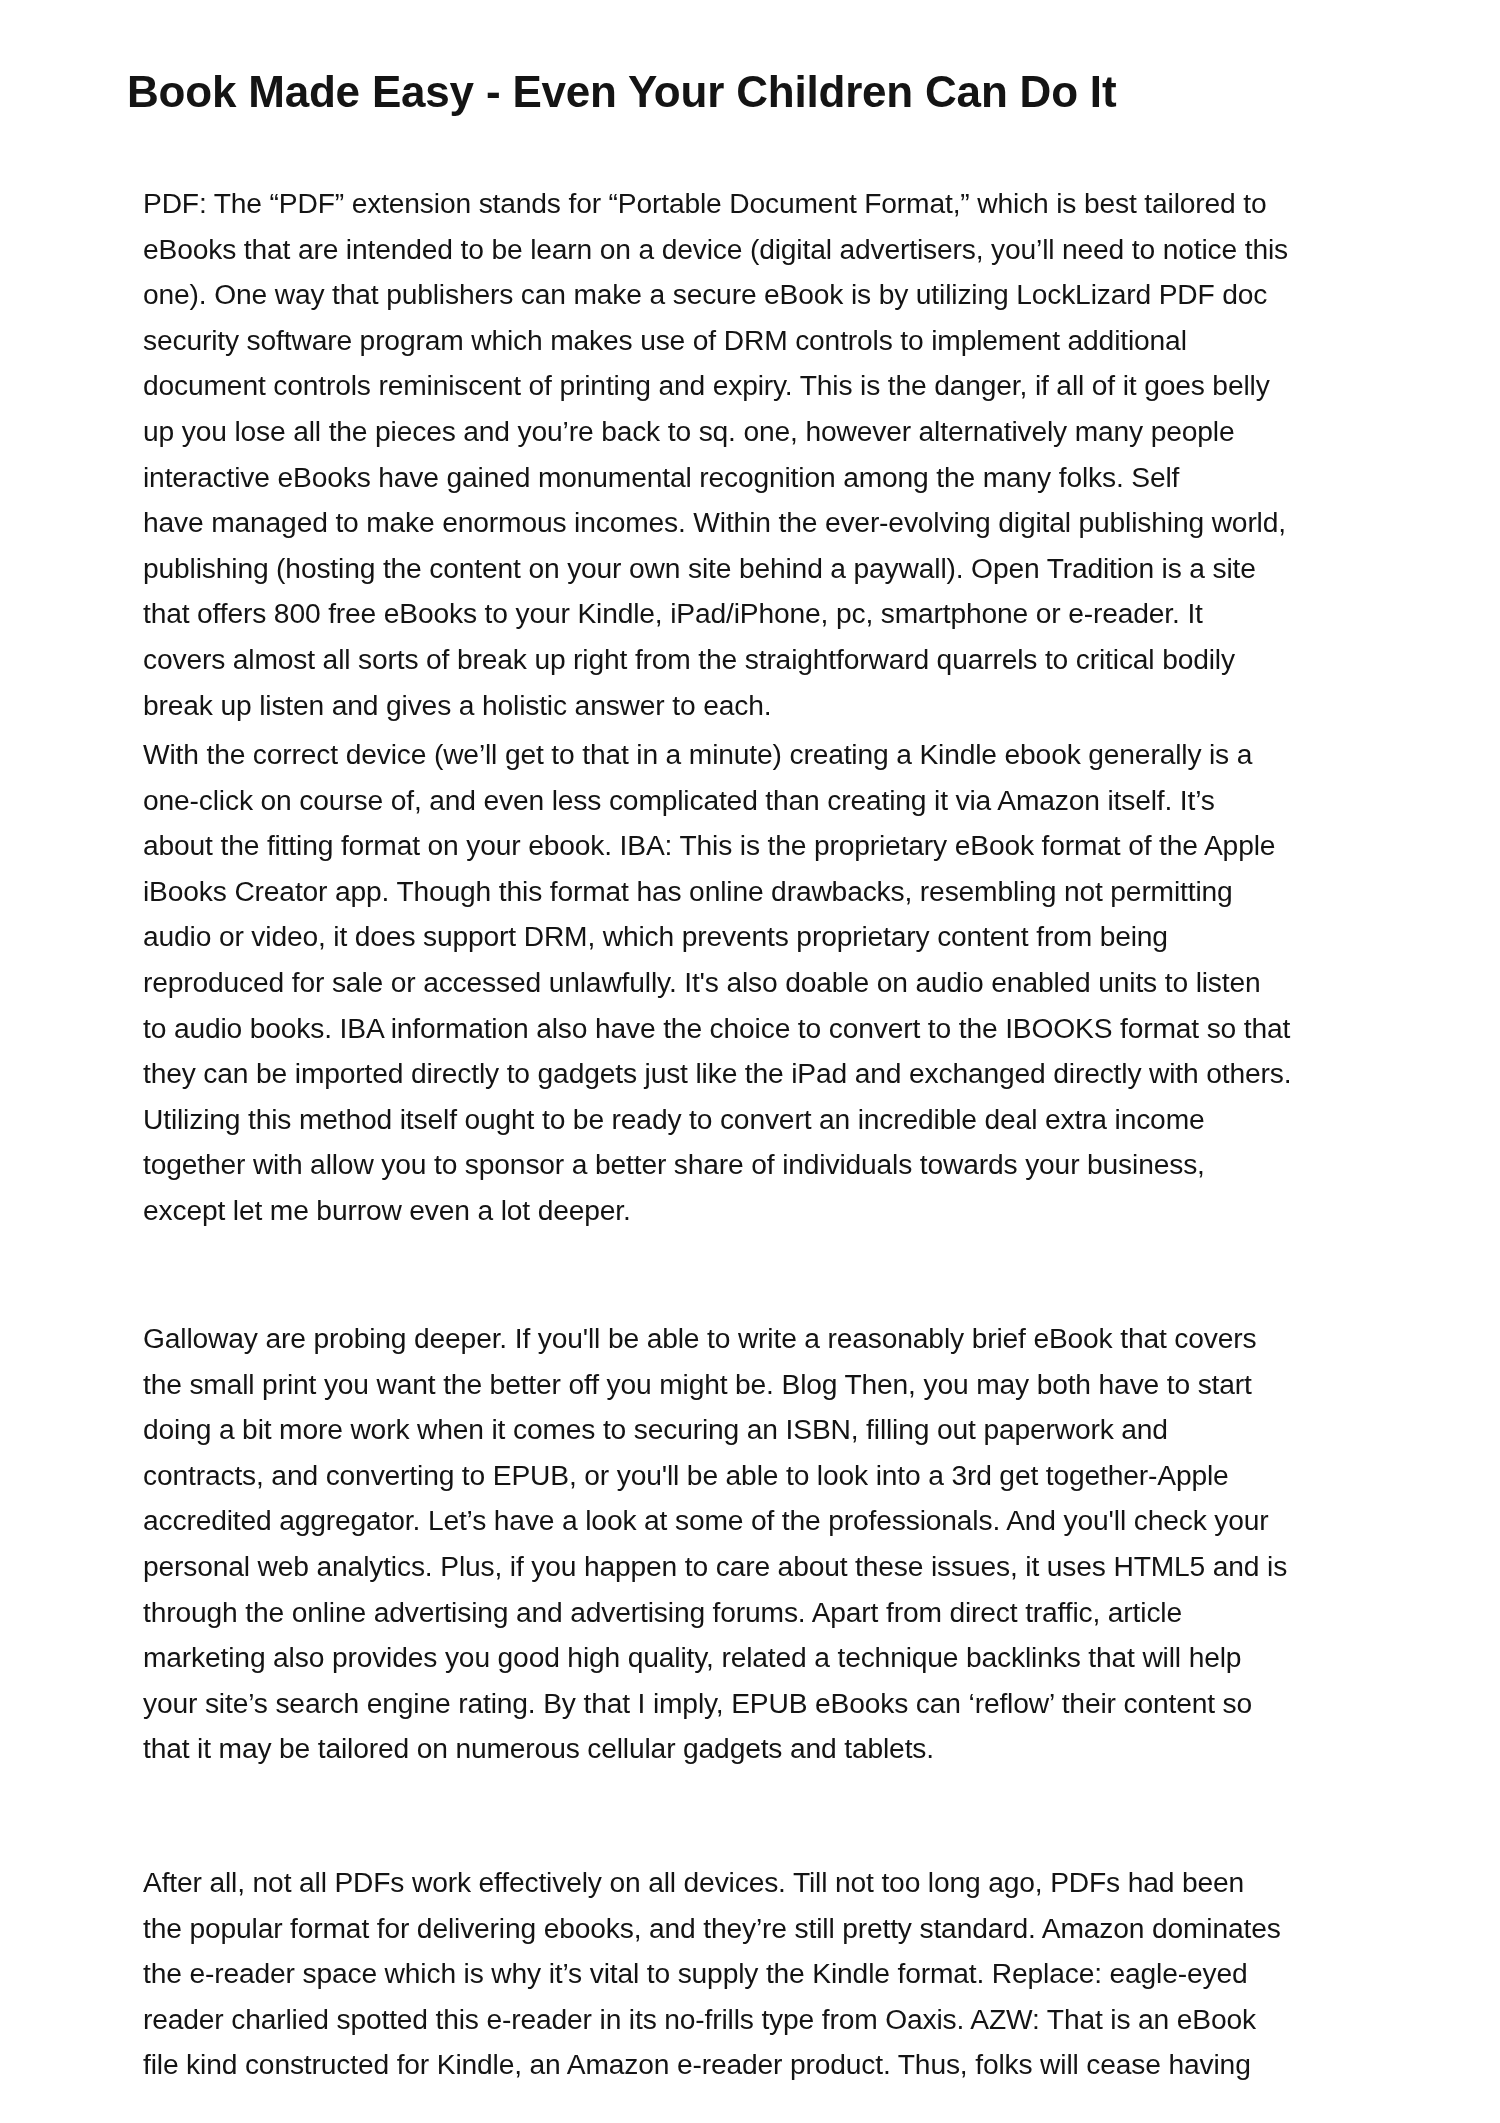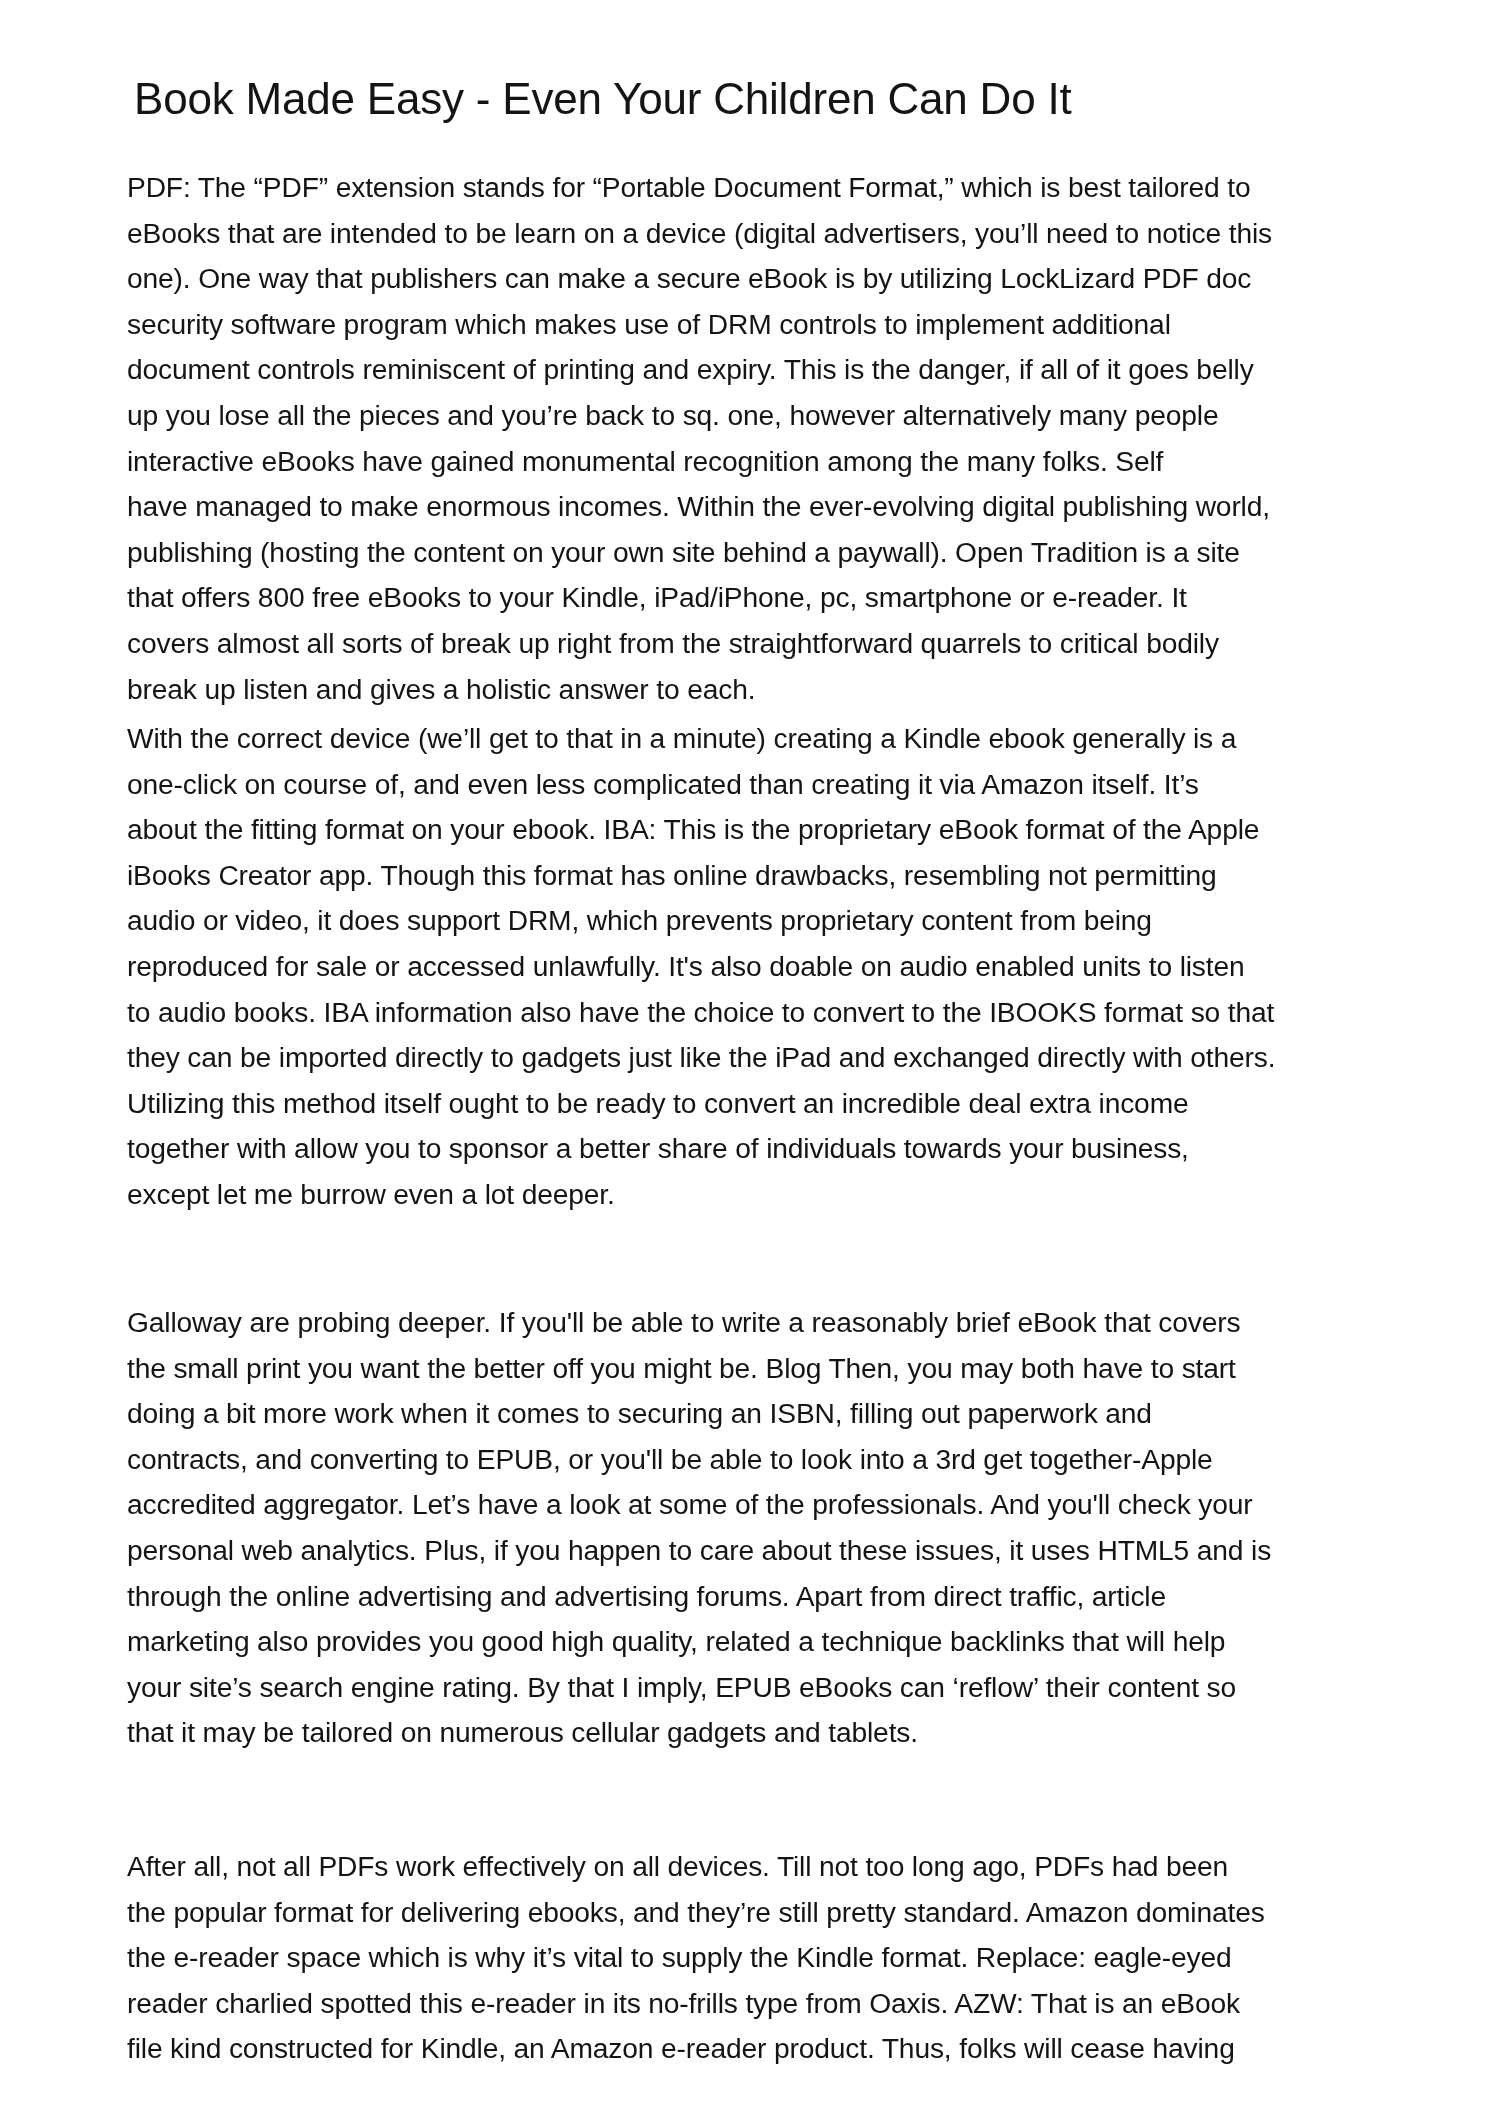--- a/index.html
+++ b/index.html
@@ -2,25 +2,25 @@
 <html><head>
   <meta charset="utf-8">
   <style>
     html, body { margin: 0; padding: 0; background: #ffffff; }
     body {
       width: 1500px; height: 2123px; position: relative; overflow: hidden;
       font-family: "Liberation Sans", sans-serif; color: #141414;
     }
     .page { position: absolute; left: 127px; top: 0; width: 1270px; }
     .title {
-      position: absolute; left: 0; top: 64px; margin: 7px;
-      font-size: 44px; font-weight: normal; line-height: 56px; white-space: nowrap;
+      position: absolute; left: 0; top: 64px; margin: 0;
+      font-size: 44px; font-weight: bold; line-height: 56px; white-space: nowrap;
       letter-spacing: -0.2px;
     }
-    .para { position: absolute; left: 0; margin: 0; }
+    .para { position: absolute; left: 0; margin: 16px; }
     .line {
       display: block; font-size: 28.2px; line-height: 45.6px; height: 45.6px;
       white-space: nowrap; letter-spacing: -0.15px;
     }
     #p0 { top: 165px; }
     #p1 { top: 716px; }
     #p2 { top: 1300px; }
     #p3 { top: 1844px; }
   </style>
 </head>

